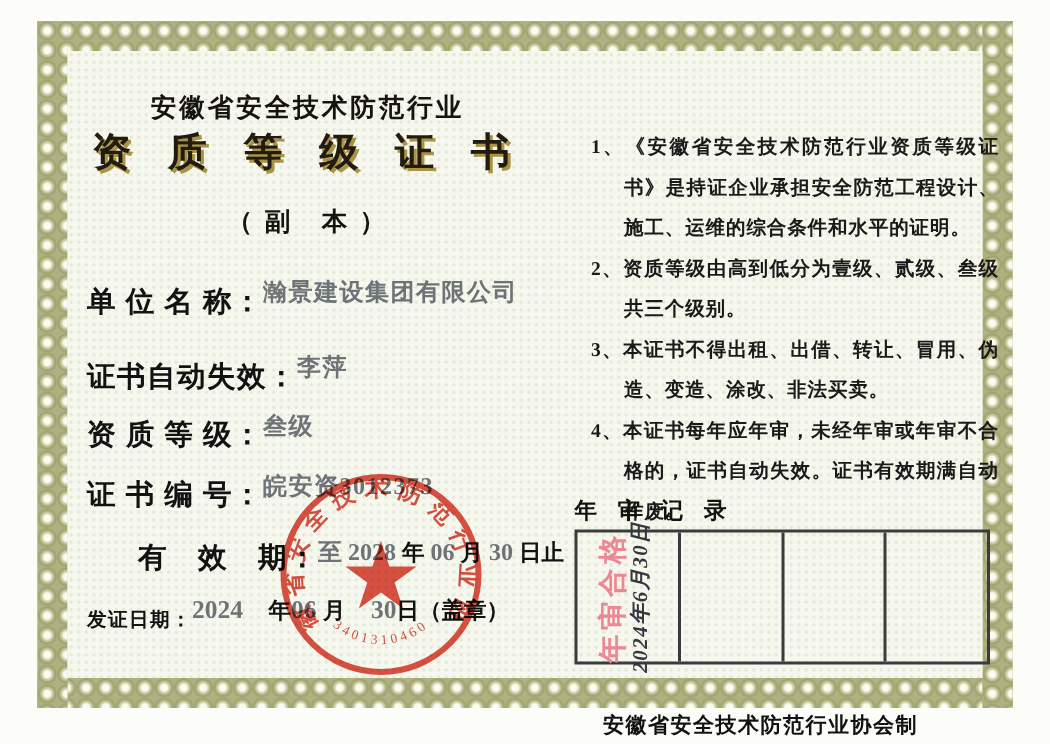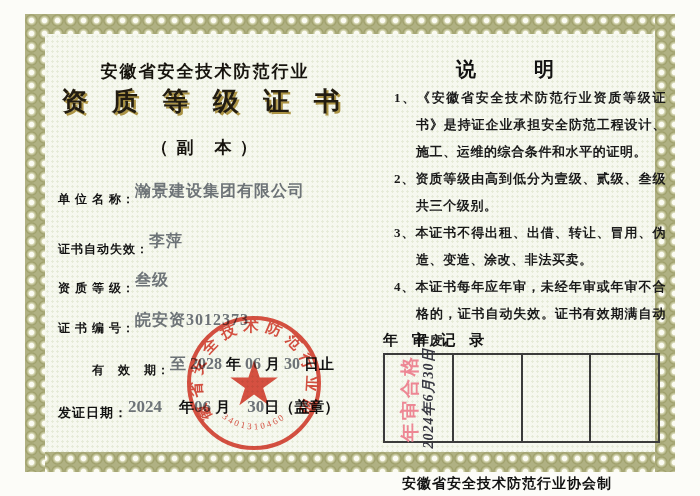--- a/index.html
+++ b/index.html
@@ -45,21 +45,21 @@
     text-shadow:2px 2px 0 #ab9344;
     white-space:nowrap;
   }
   .sub-title {
     position:absolute; left:40px; top:136px; width:330px;
     text-align:center; font-size:17px; font-weight:bold; color:#17140e;
     letter-spacing:2px;
   }
 
   .field-row { position:absolute; left:58px; white-space:nowrap; }
-  .field-label { font-size:12px; font-weight:bold; color:#121212; letter-spacing:1px; }
+  .field-label { font-size:19px; font-weight:bold; color:#121212; letter-spacing:1px; }
   .field-label.small { font-size:13px; }
   .field-value {
     font-size:16px; color:#6d7377; font-weight:bold;
     display:inline-block; transform:translateY(-7px); letter-spacing:1px;
   }
   .fill { color:#6d7377; font-weight:bold; }
   .printed { color:#121212; font-weight:bold; }
   .row-unit  { top:188px; }
   .row-legal { top:238px; }
   .row-grade { top:277px; }
@@ -172,21 +172,20 @@
       <text fill="#d93a2b" font-size="15.5" font-weight="bold" letter-spacing="6">
         <textPath href="#arcTop" startOffset="50%" text-anchor="middle">安徽省安全技术防范行业协会</textPath>
       </text>
       <text x="71" y="93" text-anchor="middle" font-size="62" fill="#d93a2b">★</text>
       <text fill="#d93a2b" font-size="9" letter-spacing="2.5">
         <textPath href="#arcBottom" startOffset="50%" text-anchor="middle">3401310460</textPath>
       </text>
     </svg>
   </div>
 
-  <div class="notes-heading">说　　明</div>
 
   <div class="notes">
     <p class="note-item"><span>1、</span><span>《安徽省安全技术防范行业资质等级证书》是持证企业承担安全防范工程设计、施工、运维的综合条件和水平的证明。</span></p>
     <p class="note-item"><span>2、</span><span>资质等级由高到低分为壹级、贰级、叁级共三个级别。</span></p>
     <p class="note-item"><span>3、</span><span>本证书不得出租、出借、转让、冒用、伪造、变造、涂改、非法买卖。</span></p>
     <p class="note-item"><span>4、</span><span>本证书每年应年审，未经年审或年审不合格的，证书自动失效。证书有效期满自动作废。</span></p>
   </div>
 
   <div class="review-heading">年 审 记 录</div>
 

